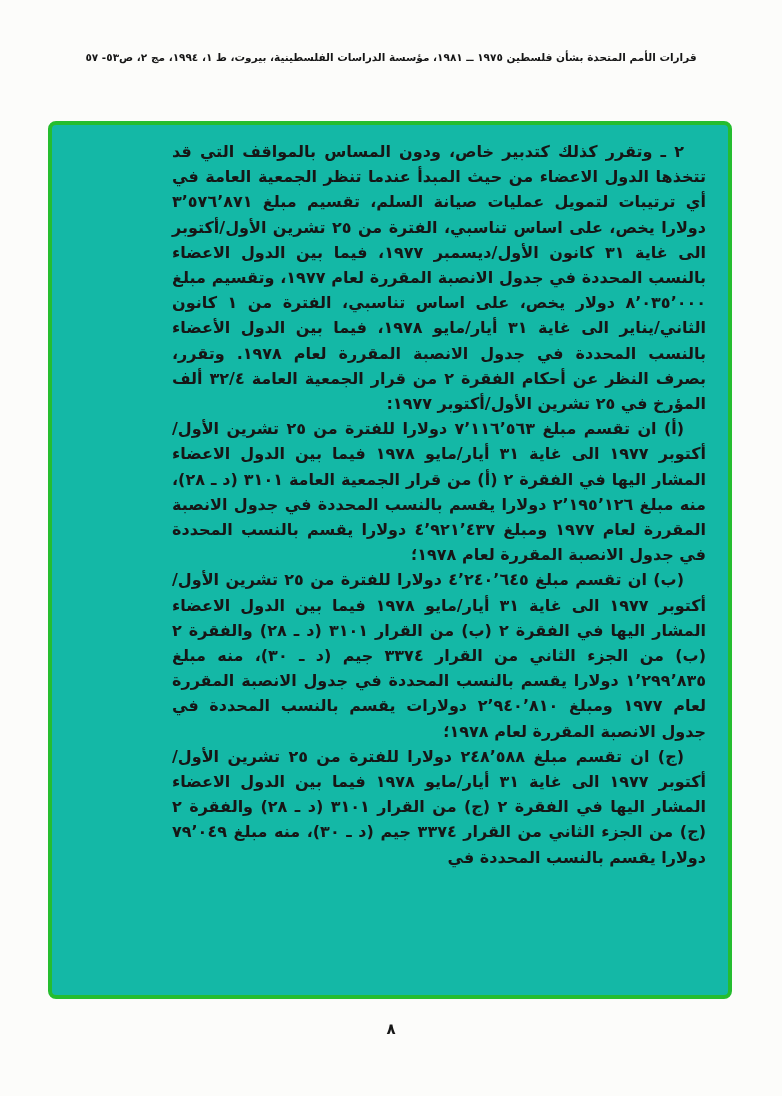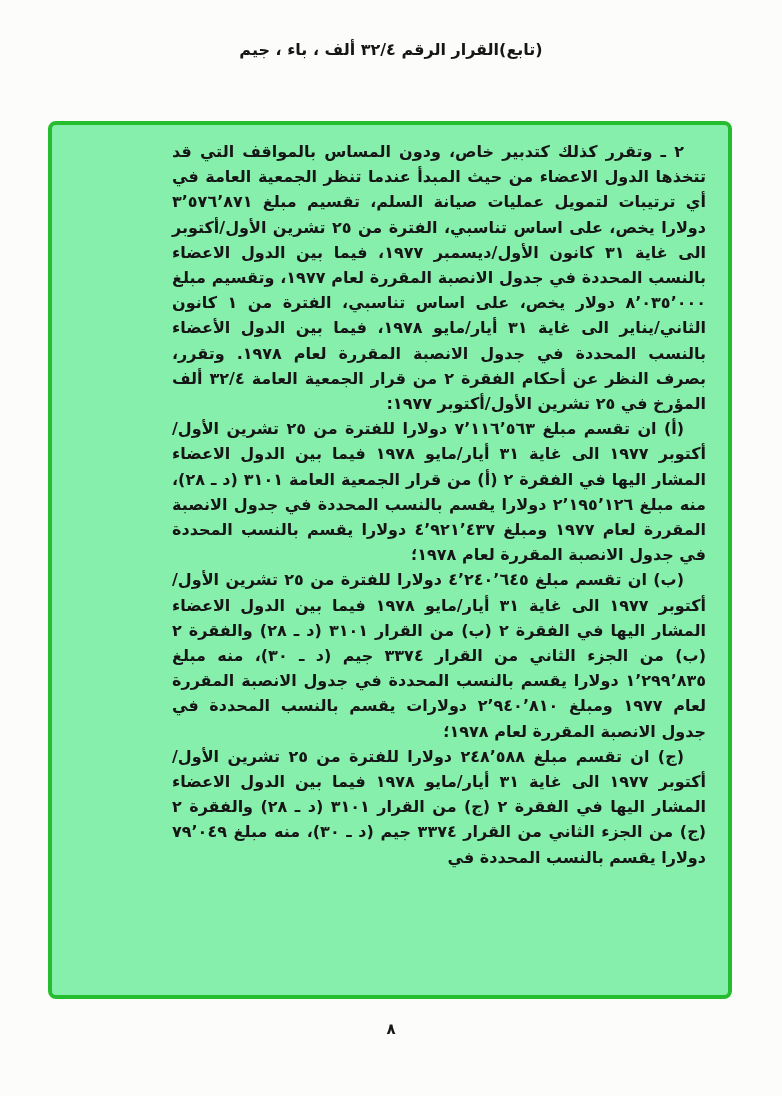--- a/index.html
+++ b/index.html
@@ -30,21 +30,21 @@
     font-weight:bold;
     letter-spacing:0.2px;
   }
 
   .frame {
     position:absolute;
     left:48px; top:121px;
     width:684px; height:878px;
     border:4px solid var(--frame-green);
     border-radius:8px;
-    background:#86efac;
+    background:#14b8a6;
     overflow:hidden;
   }
 
   .textcol {
     position:absolute;
     top:14px; right:22px;
     width:534px;
     direction:rtl;
     text-align:justify;
     font-size:16px;
@@ -63,21 +63,21 @@
     font-weight:bold;
     direction:rtl;
   }
 </style>
 </head>
 <body style="color: rgb(22, 22, 22); background: rgb(252, 252, 250);">
 
 <div class="page">
 
   <header class="header">
-    <div class="title">(تابع)القرار الرقم ٣٢/٤ ألف ، باء ، جيم</div>
+    <div class="citation">قرارات الأمم المتحدة بشأن فلسطين ١٩٧٥ ــ ١٩٨١، مؤسسة الدراسات الفلسطينية، بيروت، ط ١، ١٩٩٤، مج ٢، ص٥٣- ٥٧</div>
   </header>
 
   <div class="frame">
     <main class="textcol">
         <p class="para">٢ ـ وتقرر كذلك كتدبير خاص، ودون المساس بالمواقف التي قد تتخذها الدول الاعضاء من حيث المبدأ عندما تنظر الجمعية العامة في أي ترتيبات لتمويل عمليات صيانة السلم، تقسيم مبلغ ٣٬٥٧٦٬٨٧١ دولارا يخص، على اساس تناسبي، الفترة من ٢٥ تشرين الأول/أكتوبر الى غاية ٣١ كانون الأول/ديسمبر ١٩٧٧، فيما بين الدول الاعضاء بالنسب المحددة في جدول الانصبة المقررة لعام ١٩٧٧، وتقسيم مبلغ ٨٬٠٣٥٬٠٠٠ دولار يخص، على اساس تناسبي، الفترة من ١ كانون الثاني/يناير الى غاية ٣١ أيار/مايو ١٩٧٨، فيما بين الدول الأعضاء بالنسب المحددة في جدول الانصبة المقررة لعام ١٩٧٨. وتقرر، بصرف النظر عن أحكام الفقرة ٢ من قرار الجمعية العامة ٣٢/٤ ألف المؤرخ في ٢٥ تشرين الأول/أكتوبر ١٩٧٧:</p>
         <p class="para">(أ) ان تقسم مبلغ ٧٬١١٦٬٥٦٣ دولارا للفترة من ٢٥ تشرين الأول/أكتوبر ١٩٧٧ الى غاية ٣١ أيار/مايو ١٩٧٨ فيما بين الدول الاعضاء المشار اليها في الفقرة ٢ (أ) من قرار الجمعية العامة ٣١٠١ (د ـ ٢٨)، منه مبلغ ٢٬١٩٥٬١٢٦ دولارا يقسم بالنسب المحددة في جدول الانصبة المقررة لعام ١٩٧٧ ومبلغ ٤٬٩٢١٬٤٣٧ دولارا يقسم بالنسب المحددة في جدول الانصبة المقررة لعام ١٩٧٨؛</p>
         <p class="para">(ب) ان تقسم مبلغ ٤٬٢٤٠٬٦٤٥ دولارا للفترة من ٢٥ تشرين الأول/أكتوبر ١٩٧٧ الى غاية ٣١ أيار/مايو ١٩٧٨ فيما بين الدول الاعضاء المشار اليها في الفقرة ٢ (ب) من القرار ٣١٠١ (د ـ ٢٨) والفقرة ٢ (ب) من الجزء الثاني من القرار ٣٣٧٤ جيم (د ـ ٣٠)، منه مبلغ ١٬٢٩٩٬٨٣٥ دولارا يقسم بالنسب المحددة في جدول الانصبة المقررة لعام ١٩٧٧ ومبلغ ٢٬٩٤٠٬٨١٠ دولارات يقسم بالنسب المحددة في جدول الانصبة المقررة لعام ١٩٧٨؛</p>
         <p class="para">(ج) ان تقسم مبلغ ٢٤٨٬٥٨٨ دولارا للفترة من ٢٥ تشرين الأول/أكتوبر ١٩٧٧ الى غاية ٣١ أيار/مايو ١٩٧٨ فيما بين الدول الاعضاء المشار اليها في الفقرة ٢ (ج) من القرار ٣١٠١ (د ـ ٢٨) والفقرة ٢ (ج) من الجزء الثاني من القرار ٣٣٧٤ جيم (د ـ ٣٠)، منه مبلغ ٧٩٬٠٤٩ دولارا يقسم بالنسب المحددة في</p>
       </main>
   </div>

